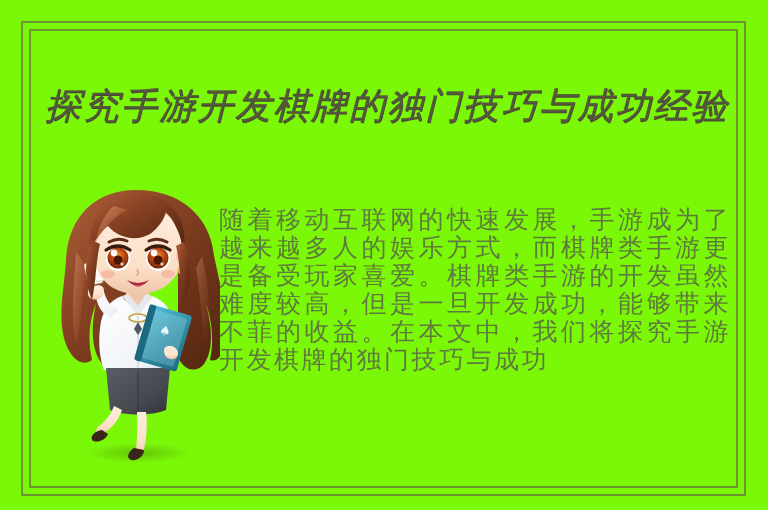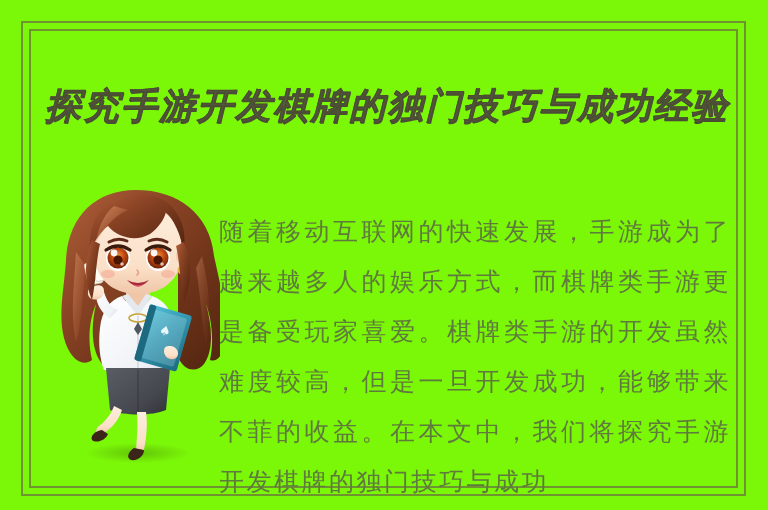--- a/index.html
+++ b/index.html
@@ -46,39 +46,39 @@
 
   
   .title {
     position: absolute;
     left: 45px;
     top: 58px;
     width: 690px;
     font-family: "DejaVu Serif", "Liberation Serif", serif;
     font-size: 36px;
     line-height: 47px;
-    font-weight: 700;
+    font-weight: 400;
     font-style: italic;
     letter-spacing: 2px;
     color: #55583c;
     text-shadow: 0.5px 0.5px 0 #4a4d33;
     -webkit-text-stroke: 0.3px #4a4d33;
   }
 
   
   .body-copy {
     position: absolute;
     left: 219px;
     top: 181px;
     width: 512px;
     height: 300px;
     overflow: hidden;
-    font-family: Liberation Sans, sans-serif;
+    font-family: Liberation Serif, serif;
     font-size: 25px;
-    line-height: 50px;
+    line-height: 28px;
     letter-spacing: 2.5px;
     color: #5f7a3d;
     text-align: justify;
     text-justify: inter-character;
   }
 
   
   .illustration {
     position: absolute;
     left: 52px;

